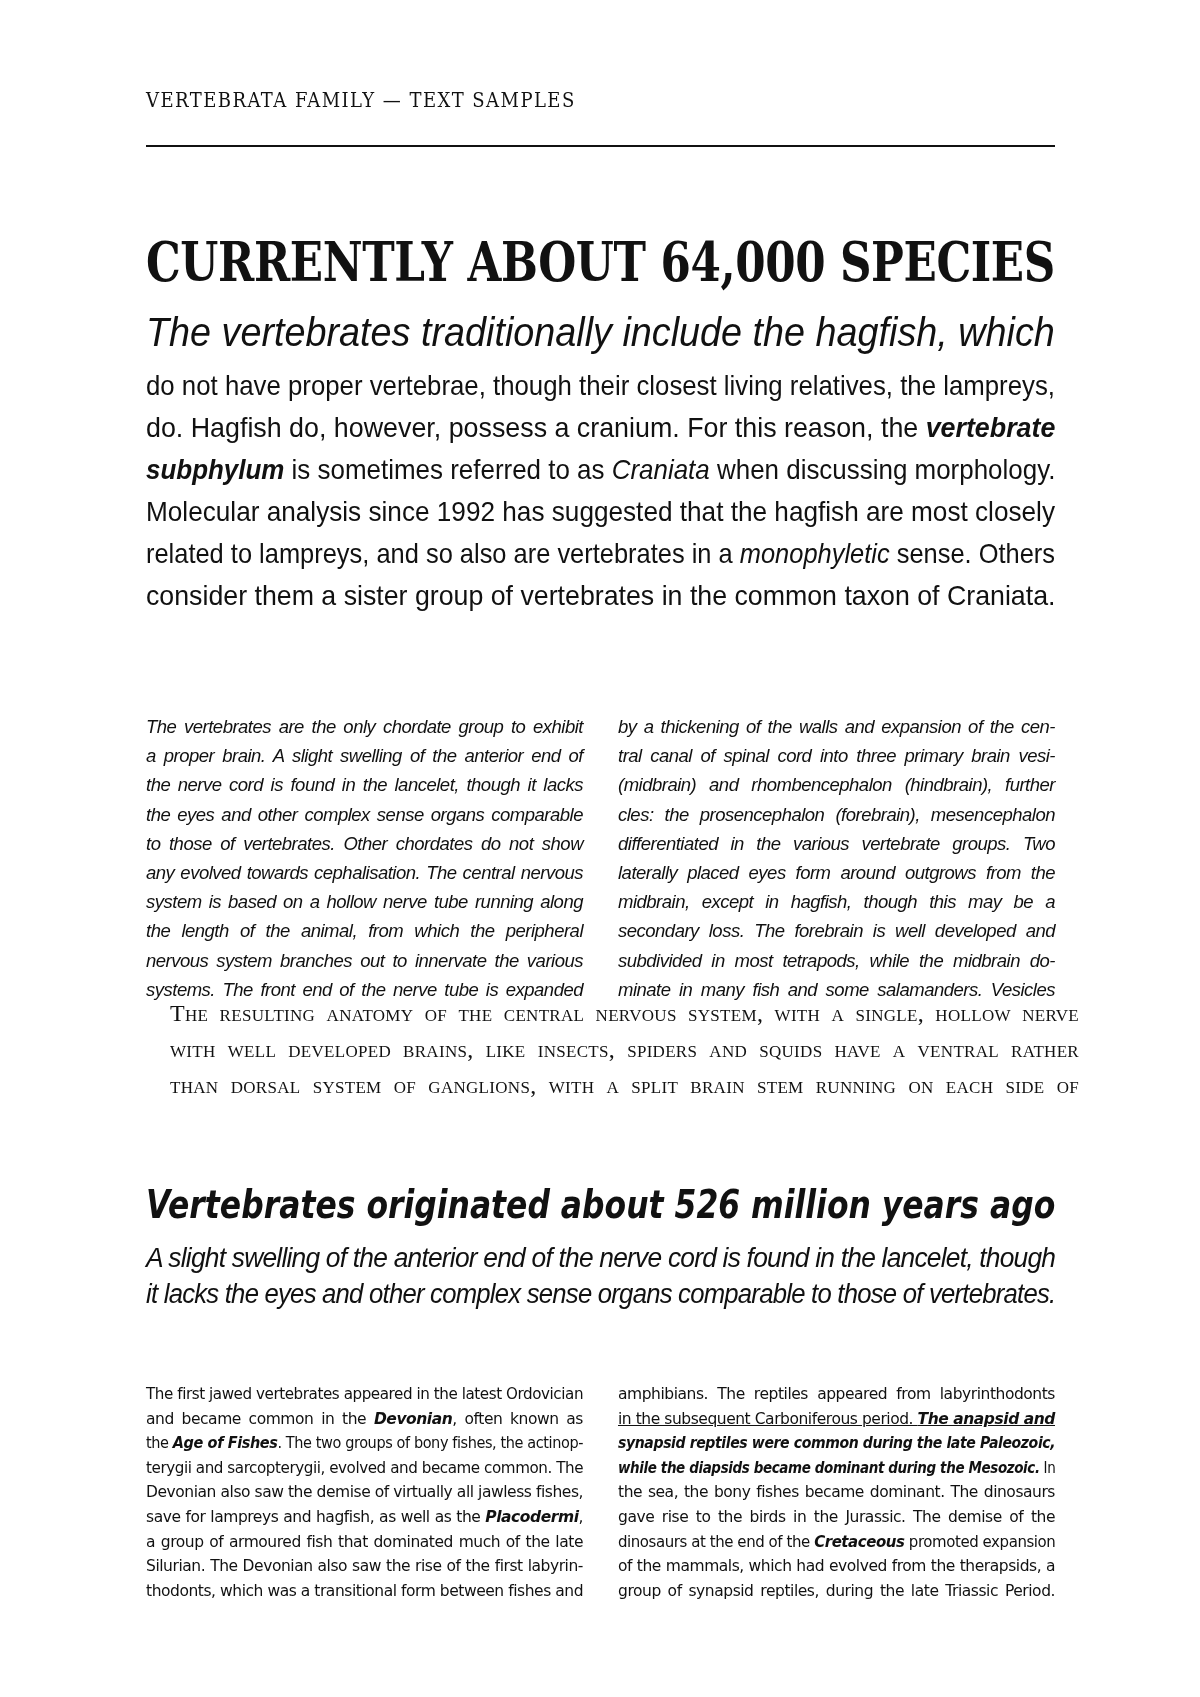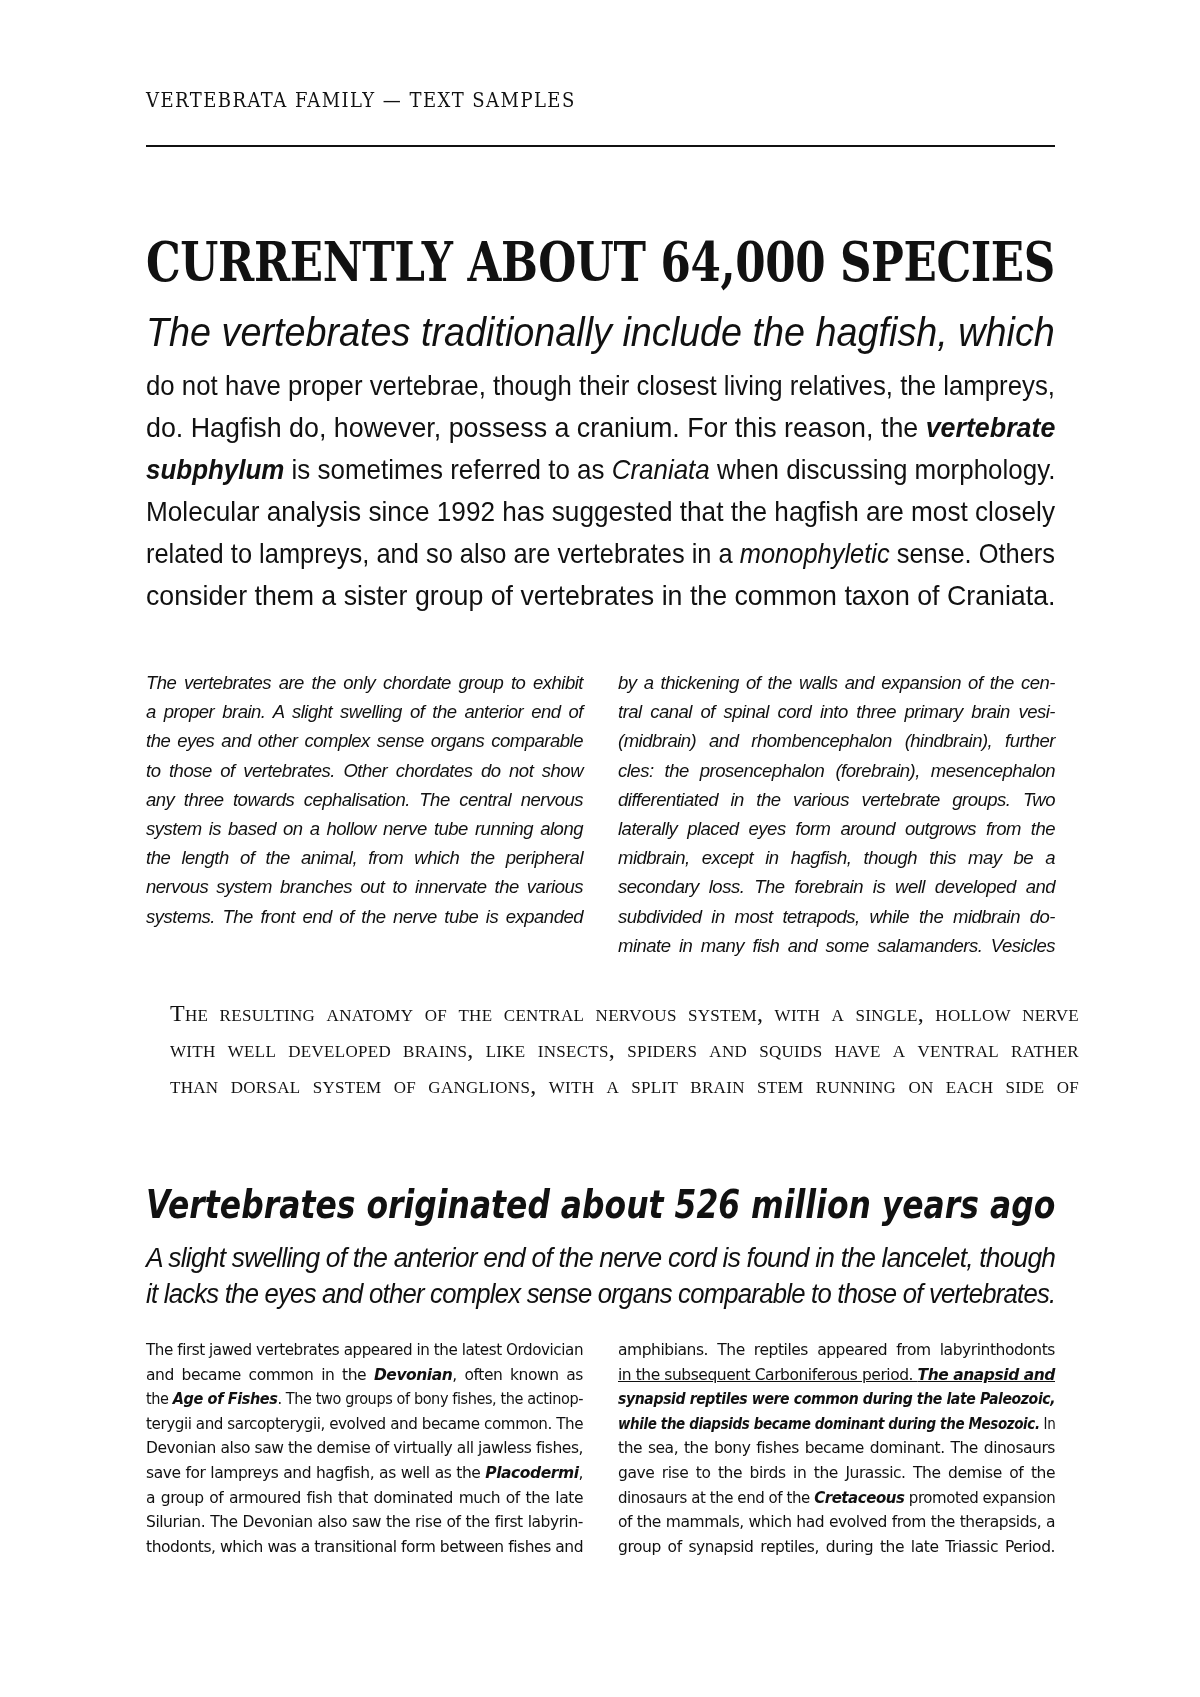--- a/index.html
+++ b/index.html
@@ -75,20 +75,21 @@
     }
     .cols {
       position: absolute;
       left: 146px;
       width: 909px;
       display: flex;
       justify-content: space-between;
     }
     .col {
       width: 437px;
+      margin-top: 44px;
     }
     .cols-italic {
       top: 668px;
       font-family: "Liberation Sans", sans-serif;
       font-style: italic;
       font-size: 18.5px;
       line-height: 29.2px;
       letter-spacing: -0.5px;
     }
     .smallcaps {
@@ -144,23 +145,24 @@
     <span class="line" style="display: block; text-align: justify; text-align-last: justify; width: 981px; transform: scaleX(0.926606); transform-origin: left top;"><span class="bi">subphylum</span><span> is sometimes referred to as </span><span class="it">Craniata</span><span> when discussing morphology.</span></span>
     <span class="line" style="display: block; text-align: justify; text-align-last: justify; width: 973px; transform: scaleX(0.934224); transform-origin: left top;"><span>Molecular analysis since 1992 has suggested that the hagfish are most closely</span></span>
     <span class="line" style="display: block; text-align: justify; text-align-last: justify; width: 1001px; transform: scaleX(0.908092); transform-origin: left top;"><span>related to lampreys, and so also are vertebrates in a </span><span class="it">monophyletic</span><span> sense. Others</span></span>
     <span class="line" style="display: block; text-align: justify; text-align-last: justify; width: 952px; transform: scaleX(0.954832); transform-origin: left top;"><span>consider them a sister group of vertebrates in the common taxon of Craniata.</span></span>
   </div>
 
 <div class="cols cols-italic">
   <div class="col" id="icol0">
       <span class="line" style="display: block; text-align: justify; text-align-last: justify; width: 437px;">The vertebrates are the only chordate group to exhibit</span>
       <span class="line" style="display: block; text-align: justify; text-align-last: justify; width: 437px;">a proper brain. A slight swelling of the anterior end of</span>
+      <span class="line" style="display: block; text-align: justify; text-align-last: justify; width: 437px;">the nerve cord is found in the lancelet, though it lacks</span>
       <span class="line" style="display: block; text-align: justify; text-align-last: justify; width: 437px;">the eyes and other complex sense organs comparable</span>
       <span class="line" style="display: block; text-align: justify; text-align-last: justify; width: 437px;">to those of vertebrates. Other chordates do not show</span>
-      <span class="line" style="display: block; text-align: justify; text-align-last: justify; width: 437px;">any three towards cephalisation. The central nervous</span>
+      <span class="line" style="display: block; text-align: justify; text-align-last: justify; width: 437px;">any evolved towards cephalisation. The central nervous</span>
       <span class="line" style="display: block; text-align: justify; text-align-last: justify; width: 437px;">system is based on a hollow nerve tube running along</span>
       <span class="line" style="display: block; text-align: justify; text-align-last: justify; width: 437px;">the length of the animal, from which the peripheral</span>
       <span class="line" style="display: block; text-align: justify; text-align-last: justify; width: 437px;">nervous system branches out to innervate the various</span>
       <span class="line" style="display: block; text-align: justify; text-align-last: justify; width: 437px;">systems. The front end of the nerve tube is expanded</span>
     </div>
   <div class="col" id="icol1">
       <span class="line" style="display: block; text-align: justify; text-align-last: justify; width: 437px;">by a thickening of the walls and expansion of the cen-</span>
       <span class="line" style="display: block; text-align: justify; text-align-last: justify; width: 437px;">tral canal of spinal cord into three primary brain vesi-</span>
       <span class="line" style="display: block; text-align: justify; text-align-last: justify; width: 437px;">(midbrain) and rhombencephalon (hindbrain), further</span>
       <span class="line" style="display: block; text-align: justify; text-align-last: justify; width: 437px;">cles: the prosencephalon (forebrain), mesencephalon</span>

